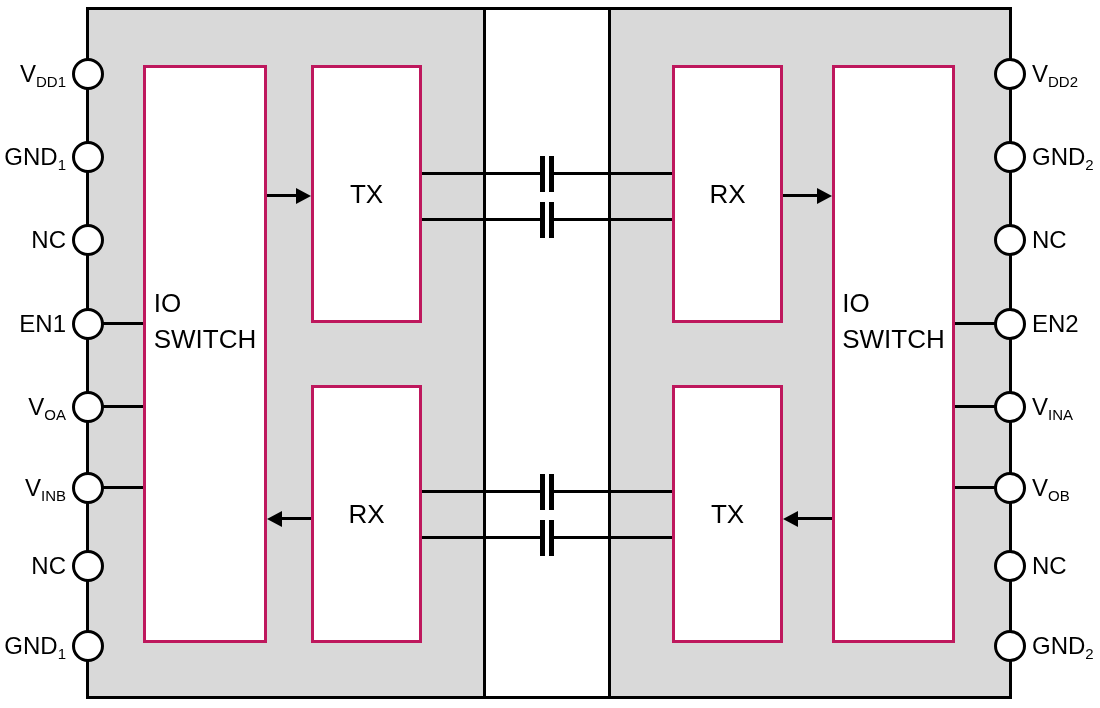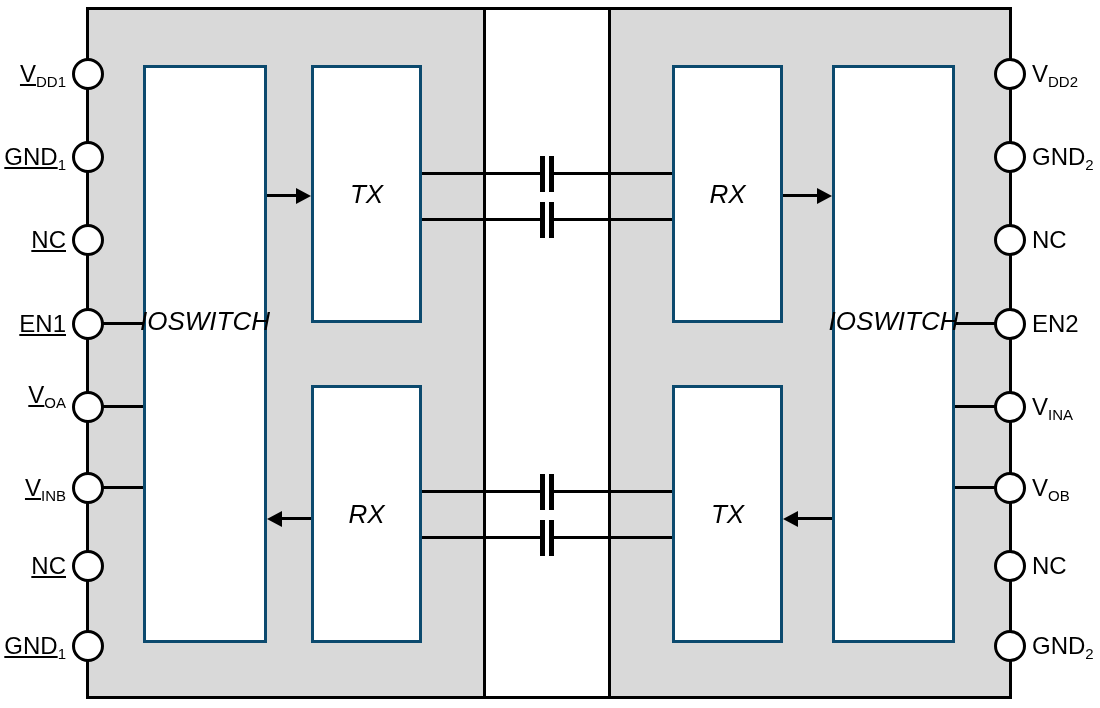--- a/index.html
+++ b/index.html
@@ -10,37 +10,37 @@
   .outer-rect{
     position:absolute;left:86px;top:7px;width:926px;height:692px;
     background:#d9d9d9;border:3px solid #000;box-sizing:border-box;
   }
   .iso-strip{
     position:absolute;left:483px;top:10px;width:128px;height:686px;
     background:#ffffff;border-left:3px solid #000;border-right:3px solid #000;
     box-sizing:border-box;
   }
   .block{
-    position:absolute;background:#ffffff;border:3px solid #0c4a6e;box-sizing:border-box;
+    position:absolute;background:#ffffff;border:3px solid #be185d;box-sizing:border-box;
     display:flex;align-items:center;justify-content:center;
-    font-size:26px;line-height:34px;color:#000;font-style:italic;
+    font-size:26px;line-height:34px;color:#000;
   }
-  .io-label{display:flex;flex-direction:row;align-items:flex-start;transform:translateY(-33px);line-height:36px;}
+  .io-label{display:flex;flex-direction:column;align-items:flex-start;transform:translateY(-33px);line-height:36px;}
   .hline{position:absolute;height:3px;background:#000;}
   .vplate{position:absolute;width:5px;height:36px;background:#000;}
   .head-right{position:absolute;width:0;height:0;border-top:8px solid transparent;border-bottom:8px solid transparent;border-left:15px solid #000;}
   .head-left{position:absolute;width:0;height:0;border-top:8px solid transparent;border-bottom:8px solid transparent;border-right:15px solid #000;}
   .pin{
     position:absolute;width:32px;height:32px;border:3px solid #000;border-radius:50%;
     background:#ffffff;box-sizing:border-box;
   }
   .pin-label{
     position:absolute;height:32px;line-height:32px;font-size:24px;color:#000;white-space:nowrap;
   }
-  .pin-label.left{left:0;width:66px;text-align:right;text-decoration:underline;}
+  .pin-label.left{left:0;width:66px;text-align:right;}
   .pin-label.right{left:1032px;width:70px;text-align:left;}
   .pin-label .sub{font-size:15px;vertical-align:-5px;}
 </style>
 </head>
 <body>
 
 <div class="stage">
 
   <div class="outer-rect"></div>
   <div class="iso-strip"></div>
@@ -124,21 +124,21 @@
   <div class="pin" style="left:994px;top:308px;"></div>
   <div class="pin" style="left:994px;top:391px;"></div>
   <div class="pin" style="left:994px;top:472px;"></div>
   <div class="pin" style="left:994px;top:550px;"></div>
   <div class="pin" style="left:994px;top:630px;"></div>
 
   <div class="pin-label left" style="top:58px;"><span>V</span><span class="sub">DD1</span></div>
   <div class="pin-label left" style="top:141px;"><span>GND</span><span class="sub">1</span></div>
   <div class="pin-label left" style="top:224px;"><span>NC</span><span class="sub"></span></div>
   <div class="pin-label left" style="top:308px;text-align:right;"><span>EN1</span><span class="sub"></span></div>
-  <div class="pin-label left" style="top:379px;"><span>V</span><span class="sub">OA</span></div>
+  <div class="pin-label left" style="top:391px;"><span>V</span><span class="sub">OA</span></div>
   <div class="pin-label left" style="top:472px;"><span>V</span><span class="sub">INB</span></div>
   <div class="pin-label left" style="top:550px;"><span>NC</span><span class="sub"></span></div>
   <div class="pin-label left" style="top:630px;"><span>GND</span><span class="sub">1</span></div>
 
   <div class="pin-label right" style="top:58px;"><span>V</span><span class="sub">DD2</span></div>
   <div class="pin-label right" style="top:141px;"><span>GND</span><span class="sub">2</span></div>
   <div class="pin-label right" style="top:224px;"><span>NC</span><span class="sub"></span></div>
   <div class="pin-label right" style="top:308px;"><span>EN2</span><span class="sub"></span></div>
   <div class="pin-label right" style="top:391px;"><span>V</span><span class="sub">INA</span></div>
   <div class="pin-label right" style="top:472px;"><span>V</span><span class="sub">OB</span></div>

